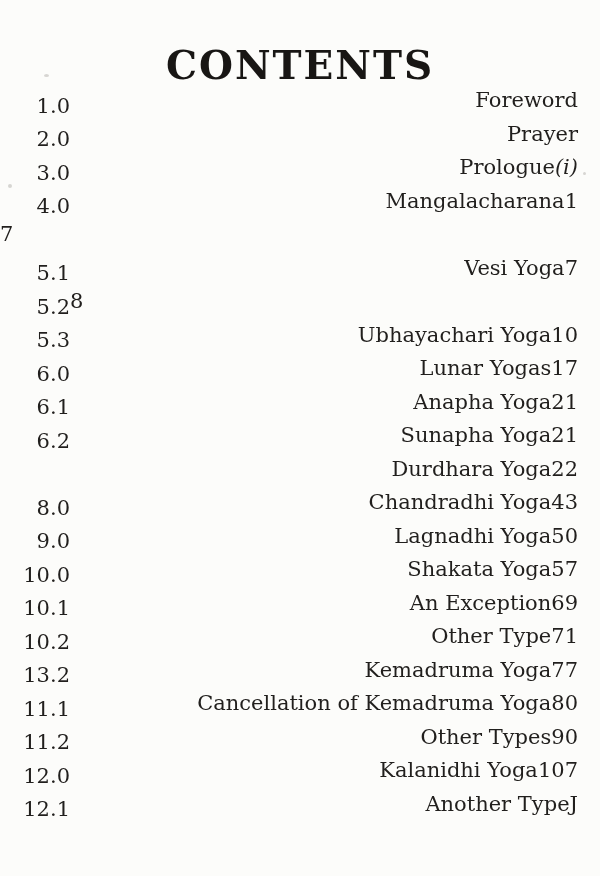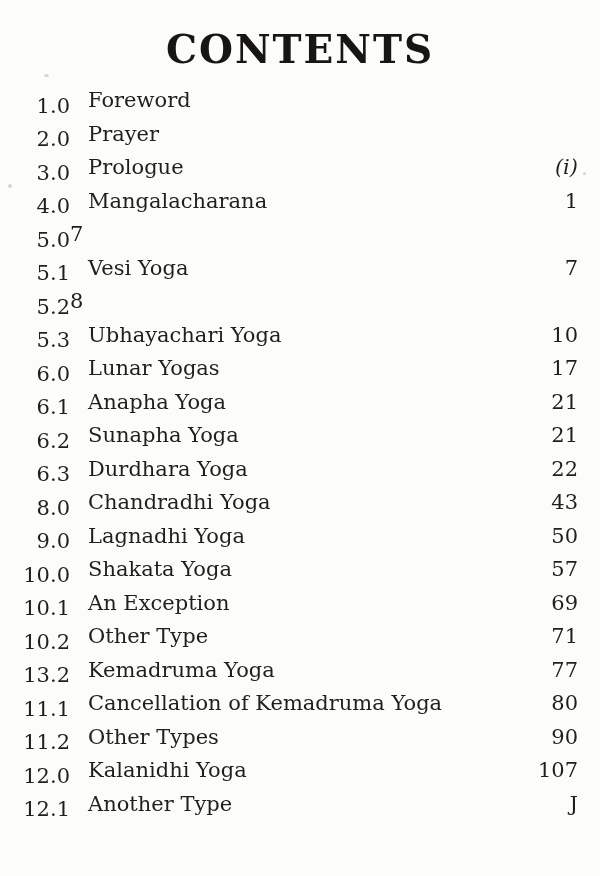--- a/index.html
+++ b/index.html
@@ -15,21 +15,21 @@
     background: #fcfcfa;
     color: #211f1d;
     font-family: "DejaVu Serif", "Liberation Serif", serif;
     overflow: hidden;
   }
   .page-title {
     position: absolute;
     top: 26px;
     left: 0;
     right: 0;
-    margin: 0;
+    margin: 16px;
     text-align: center;
     font-size: 39px;
     font-weight: 700;
     letter-spacing: 2px;
     color: #181614;
     font-family: "DejaVu Serif", "Liberation Serif", serif;
   }
   .toc {
     position: absolute;
     top: 84px;
@@ -46,20 +46,21 @@
   .toc-num {
     width: 70px;
     text-align: right;
     flex: 0 0 auto;
     margin-top: 11px;
   }
   .toc-title {
     margin-left: 18px;
     flex: 1 1 auto;
     white-space: nowrap;
+    text-align: right;
   }
   .toc-page {
     flex: 0 0 auto;
     text-align: right;
     white-space: nowrap;
   }
   .toc-page.italic {
     font-style: italic;
   }
   .toc-page.clipped {
@@ -105,21 +106,20 @@
     <span class="toc-page italic">(i)</span>
   </div>
 
   <div class="toc-row">
     <span class="toc-num">4.0</span>
     <span class="toc-title">Mangalacharana</span>
     <span class="toc-page">1</span>
   </div>
 
   <div class="toc-row">
-    <span class="toc-num">5.0</span>
     <span class="toc-page">7</span>
   </div>
 
   <div class="toc-row">
     <span class="toc-num">5.1</span>
     <span class="toc-title">Vesi Yoga</span>
     <span class="toc-page">7</span>
   </div>
 
   <div class="toc-row">
@@ -145,21 +145,20 @@
     <span class="toc-page">21</span>
   </div>
 
   <div class="toc-row">
     <span class="toc-num">6.2</span>
     <span class="toc-title">Sunapha Yoga</span>
     <span class="toc-page">21</span>
   </div>
 
   <div class="toc-row">
-    <span class="toc-num">6.3</span>
     <span class="toc-title">Durdhara Yoga</span>
     <span class="toc-page">22</span>
   </div>
 
 
   <div class="toc-row">
     <span class="toc-num">8.0</span>
     <span class="toc-title">Chandradhi Yoga</span>
     <span class="toc-page">43</span>
   </div>

